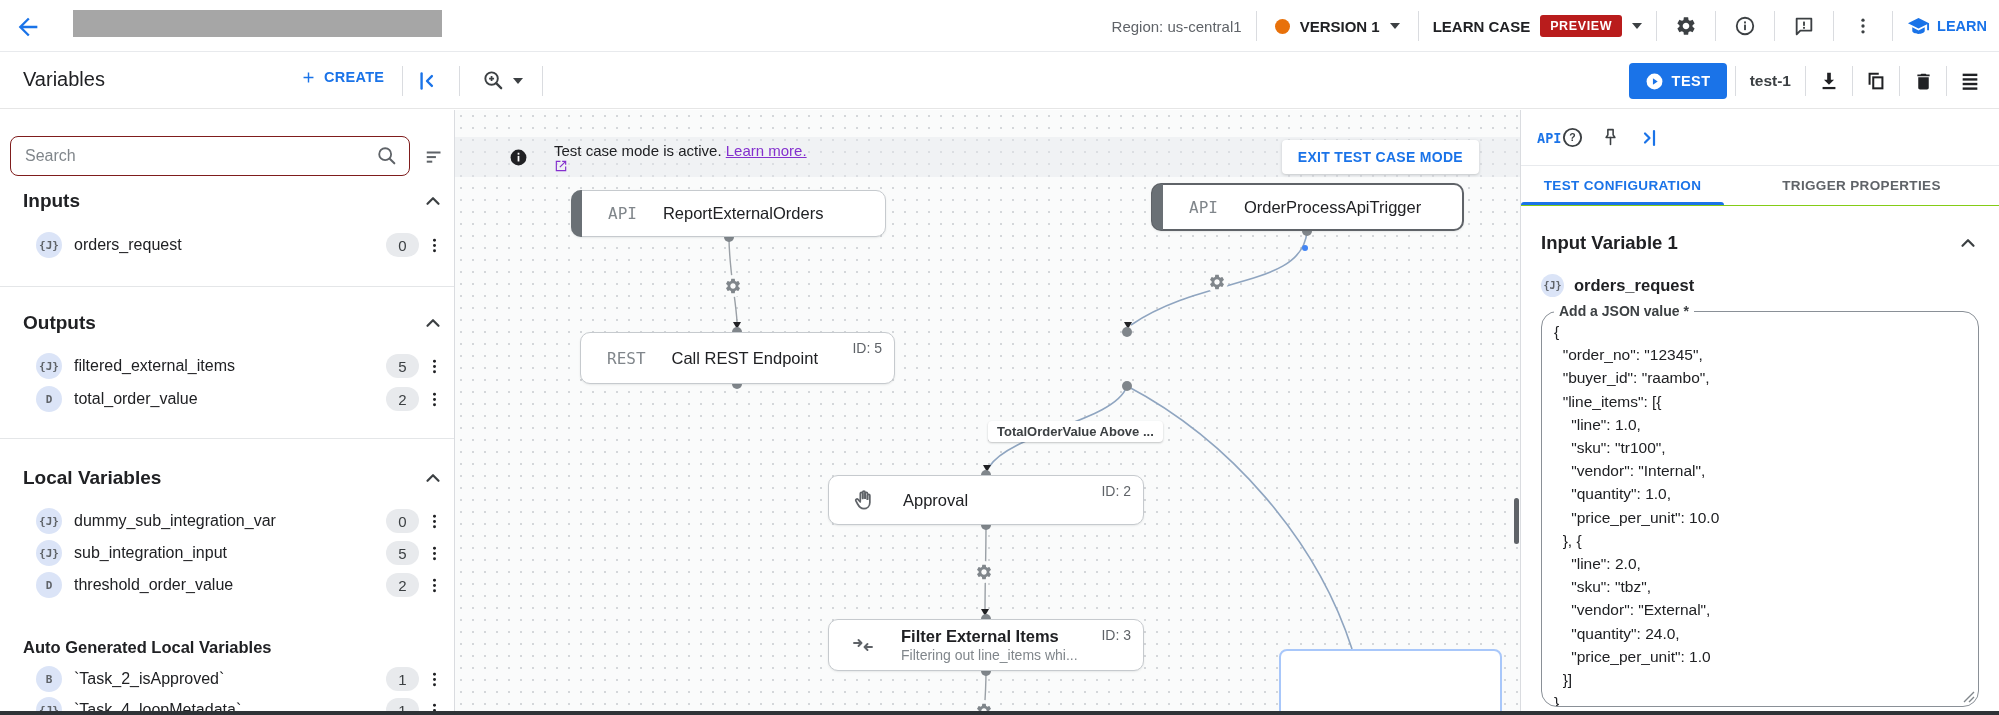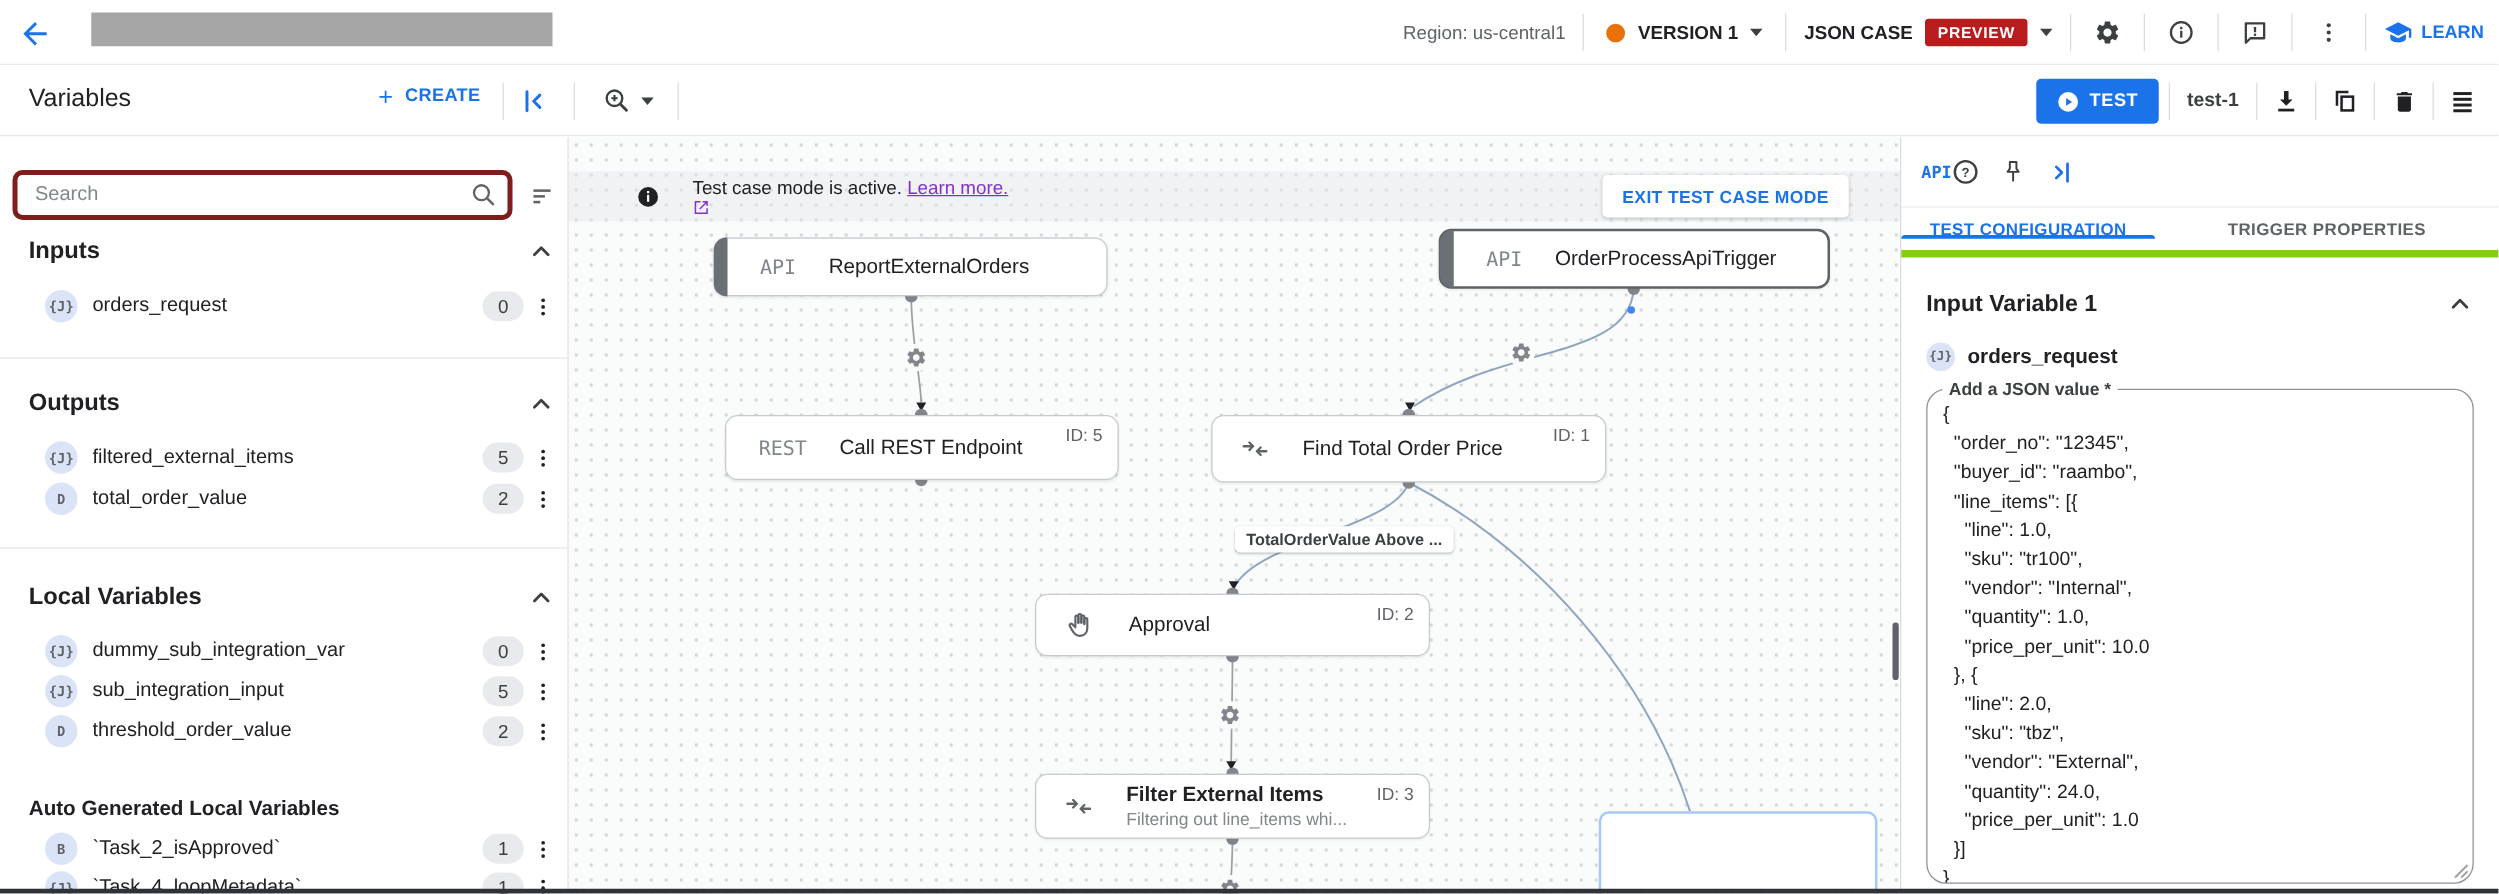--- a/index.html
+++ b/index.html
@@ -42,21 +42,21 @@
               font-size:14.5px; letter-spacing:.5px; border:none; border-radius:4px; height:36px;
               padding:0 16px; cursor:pointer; }
   .testcase-name { font-size:15.5px; font-weight:bold; color:#3c4043; padding:0 6px; }
 
   
   .main { position:absolute; top:110px; left:0; right:0; bottom:0; display:flex; }
 
   
   .sidebar { position:relative; width:455px; border-right:1px solid #dadce0; background:#fff; flex:none; }
   .search-wrap { position:absolute; left:10px; top:26px; width:400px; height:40px; }
-  .search-input { width:100%; height:100%; border:4px solid #7f1d1d; border-radius:8px; padding:0 40px 0 14px;
+  .search-input { width:100%; height:100%; border:1px solid #7f1d1d; border-radius:8px; padding:0 40px 0 14px;
                   font-size:16px; color:#202124; font-family:inherit; outline:none; }
   .search-input::placeholder { color:#80868b; }
   .search-icon { position:absolute; right:12px; top:9px; }
   .sort-icon { position:absolute; left:424px; top:36px; cursor:pointer; }
   .shead { position:absolute; left:23px; right:10px; height:30px; display:flex; align-items:center; }
   .shead .t { font-size:19px; font-weight:bold; color:#202124; flex:1; }
   .shead.small .t { font-size:16.5px; }
   .srow { position:absolute; left:0; right:0; height:32px; display:flex; align-items:center; }
   .vicon { width:26px; height:26px; border-radius:50%; background:#dbe4f7; color:#5f6368; margin-left:36px;
            display:flex; align-items:center; justify-content:center; font-size:11px; font-weight:bold;
@@ -100,21 +100,21 @@
                 border:2px solid #a8c7fa; border-radius:8px; }
   .canvas-scrollthumb { position:absolute; right:1px; top:388px; width:5px; height:46px; background:#5f6368;
                         border-radius:3px; }
 
   
   .panel { position:relative; width:479px; flex:none; background:#fff; border-left:1px solid #dadce0; }
   .panel-header { height:56px; display:flex; align-items:center; border-bottom:1px solid #e8eaed; padding:0 16px; }
   .panel-chip { font-family:"DejaVu Sans Mono",monospace; font-size:13.5px; font-weight:bold; color:#1a73e8; }
   .panel-title { font-size:20.5px; color:#202124; margin-left:16px; flex:1; }
   .panel-hicons { display:flex; align-items:center; gap:16px; }
-  .tabs { display:flex; height:40px; border-bottom:6px solid #84cc16;align-items:center; }
+  .tabs { display:flex; height:40px; border-bottom:1px solid #84cc16; }
   .tab { display:flex; align-items:center; justify-content:center; font-size:13.5px; font-weight:bold;
          letter-spacing:.35px; color:#5f6368; cursor:pointer; position:relative; }
   .tab.active { color:#1a73e8; }
   .tab.active::after { content:""; position:absolute; left:0; right:0; bottom:0; height:3px; background:#1a73e8;
                        border-radius:3px 3px 0 0; }
   .tab1 { width:203px; } .tab2 { flex:1; }
   .panel-body { padding:0 20px; }
   .section-row { margin-top:26px; display:flex; align-items:center; }
   .section-title { font-size:18.5px; font-weight:bold; color:#202124; flex:1; }
   .var-row { margin-top:20px; display:flex; align-items:center; gap:10px; }
@@ -168,21 +168,21 @@
     <div class="topbar-right">
       <span class="region">Region: us-central1</span>
       <div class="vsep"></div>
       <div class="version" style="padding:0 4px;">
         <span class="dot" style="background:#E8710A;"></span>
         <span>VERSION 1</span>
         <span class="caret"></span>
       </div>
       <div class="vsep"></div>
       <div class="testcase">
-        <span>JSON CASE</span>
+        <span>LEARN CASE</span>
         <span class="badge-preview">PREVIEW</span>
         <span class="caret"></span>
       </div>
       <div class="vsep"></div>
       <div class="icon-btn">
         <svg width="22" height="22" viewBox="0 0 24 24" fill="#3c4043">
             <use href="#i-gear"></use>
           </svg>
       </div>
       <div class="vsep"></div>
@@ -509,29 +509,20 @@
         <span class="node-kind">API</span>
         <span class="node-title">OrderProcessApiTrigger</span>
       </div>
 
       <div class="node" style="left:125px;top:222px;width:315px;height:52px">
         <span class="node-kind">REST</span>
         <span class="node-title">Call REST Endpoint</span>
         <span class="node-id">ID: 5</span>
       </div>
 
-      <div class="node" style="left:514px;top:222px;width:316px;height:54px">
-        <span class="node-icon">
-            <svg width="24" height="24" viewBox="0 0 24 24">
-              <use href="#i-merge"></use>
-            </svg>
-          </span>
-        <span class="node-title">Find Total Order Price</span>
-        <span class="node-id">ID: 1</span>
-      </div>
 
       <div class="node" style="left:373px;top:365px;width:316px;height:50px">
         <span class="node-icon">
             <svg width="26" height="26" viewBox="0 0 24 24">
               <use href="#i-hand"></use>
             </svg>
           </span>
         <span class="node-title">Approval</span>
         <span class="node-id">ID: 2</span>
       </div>

